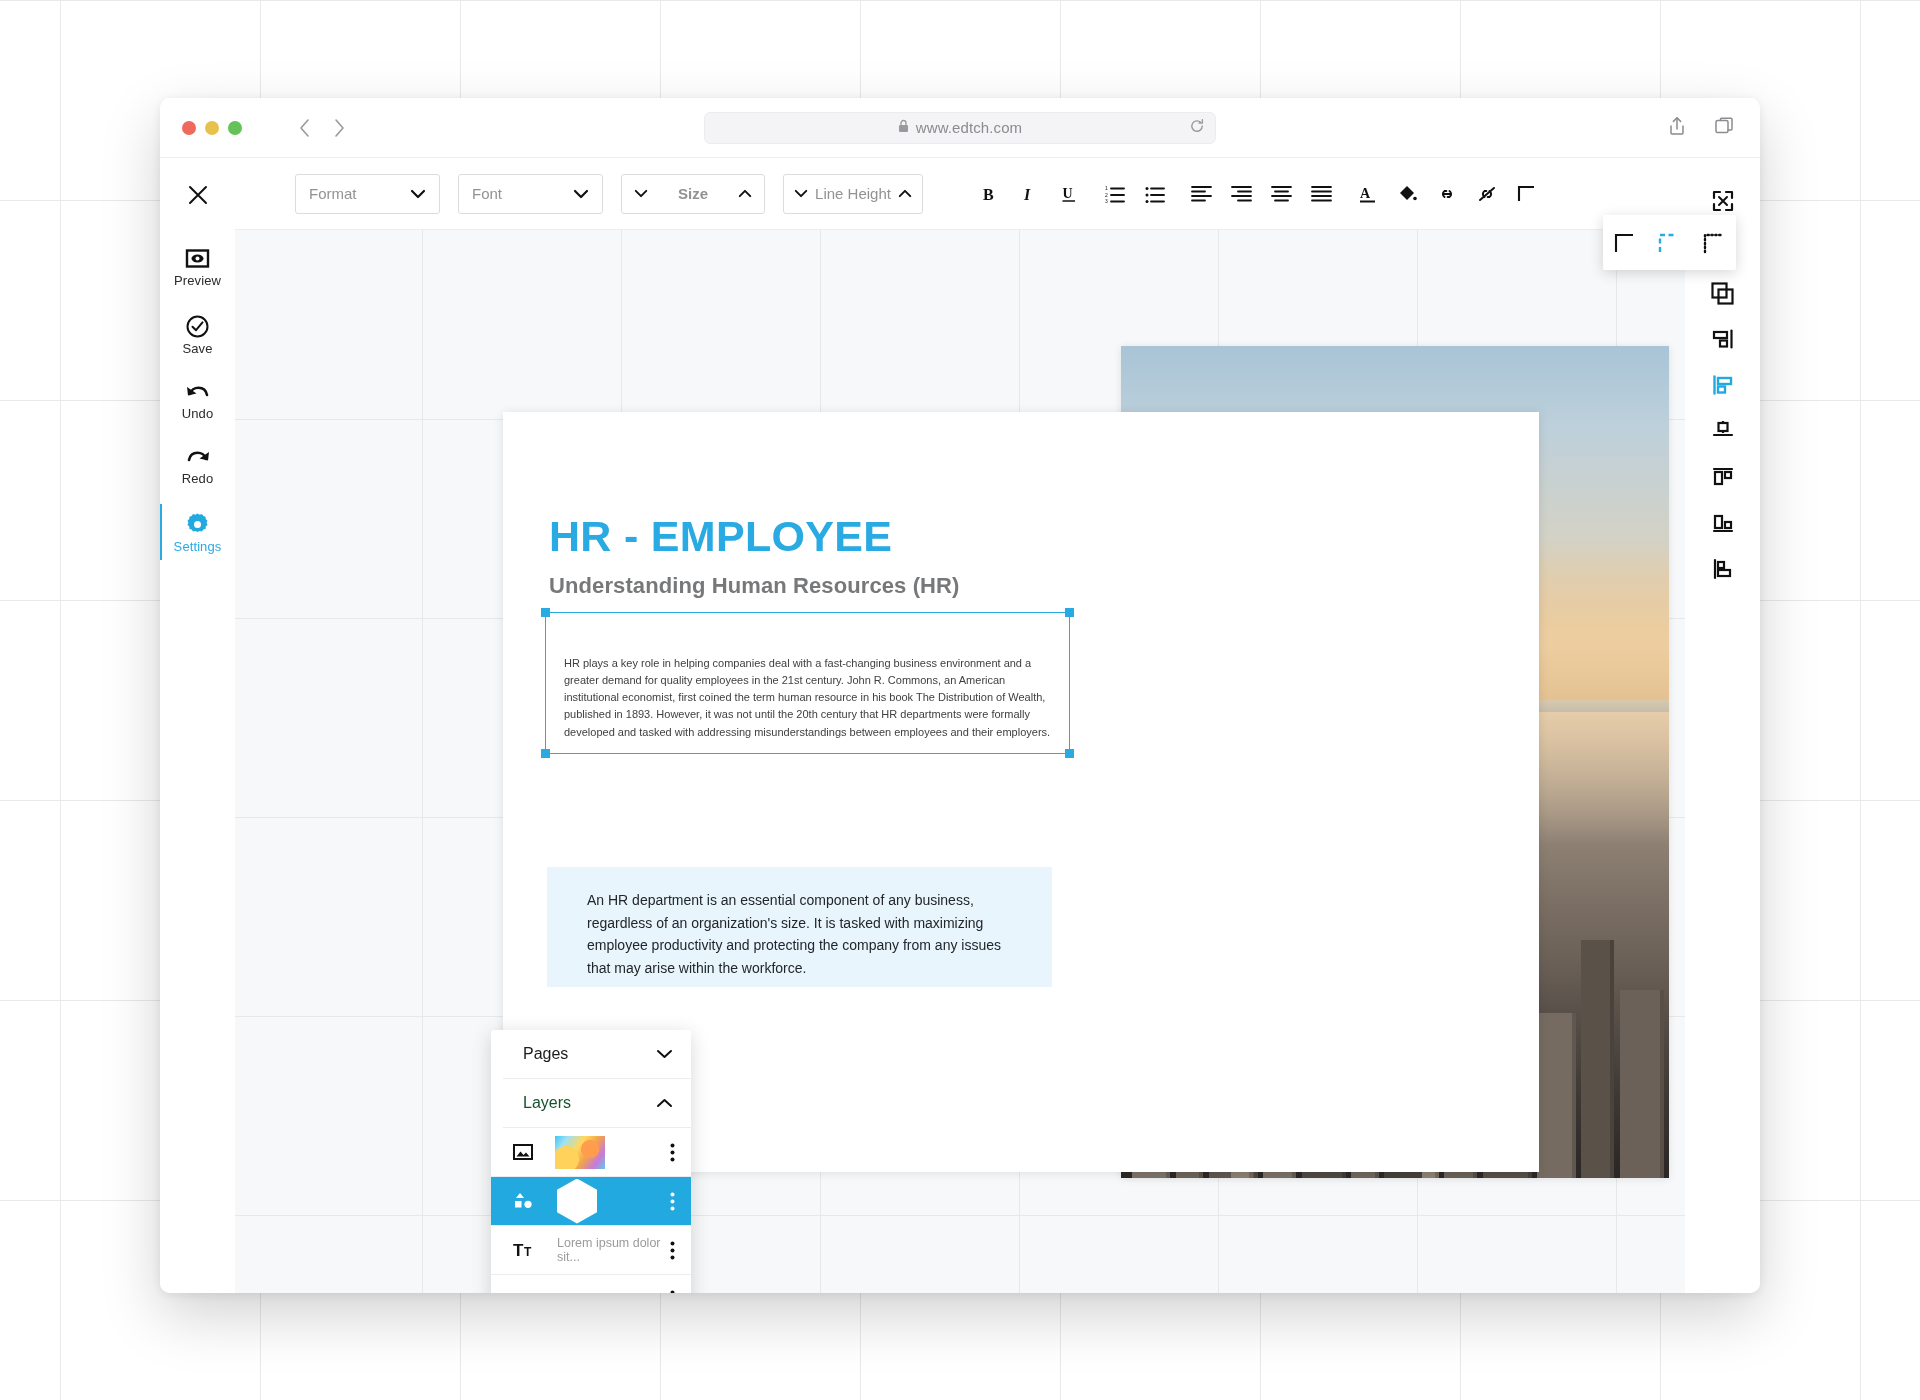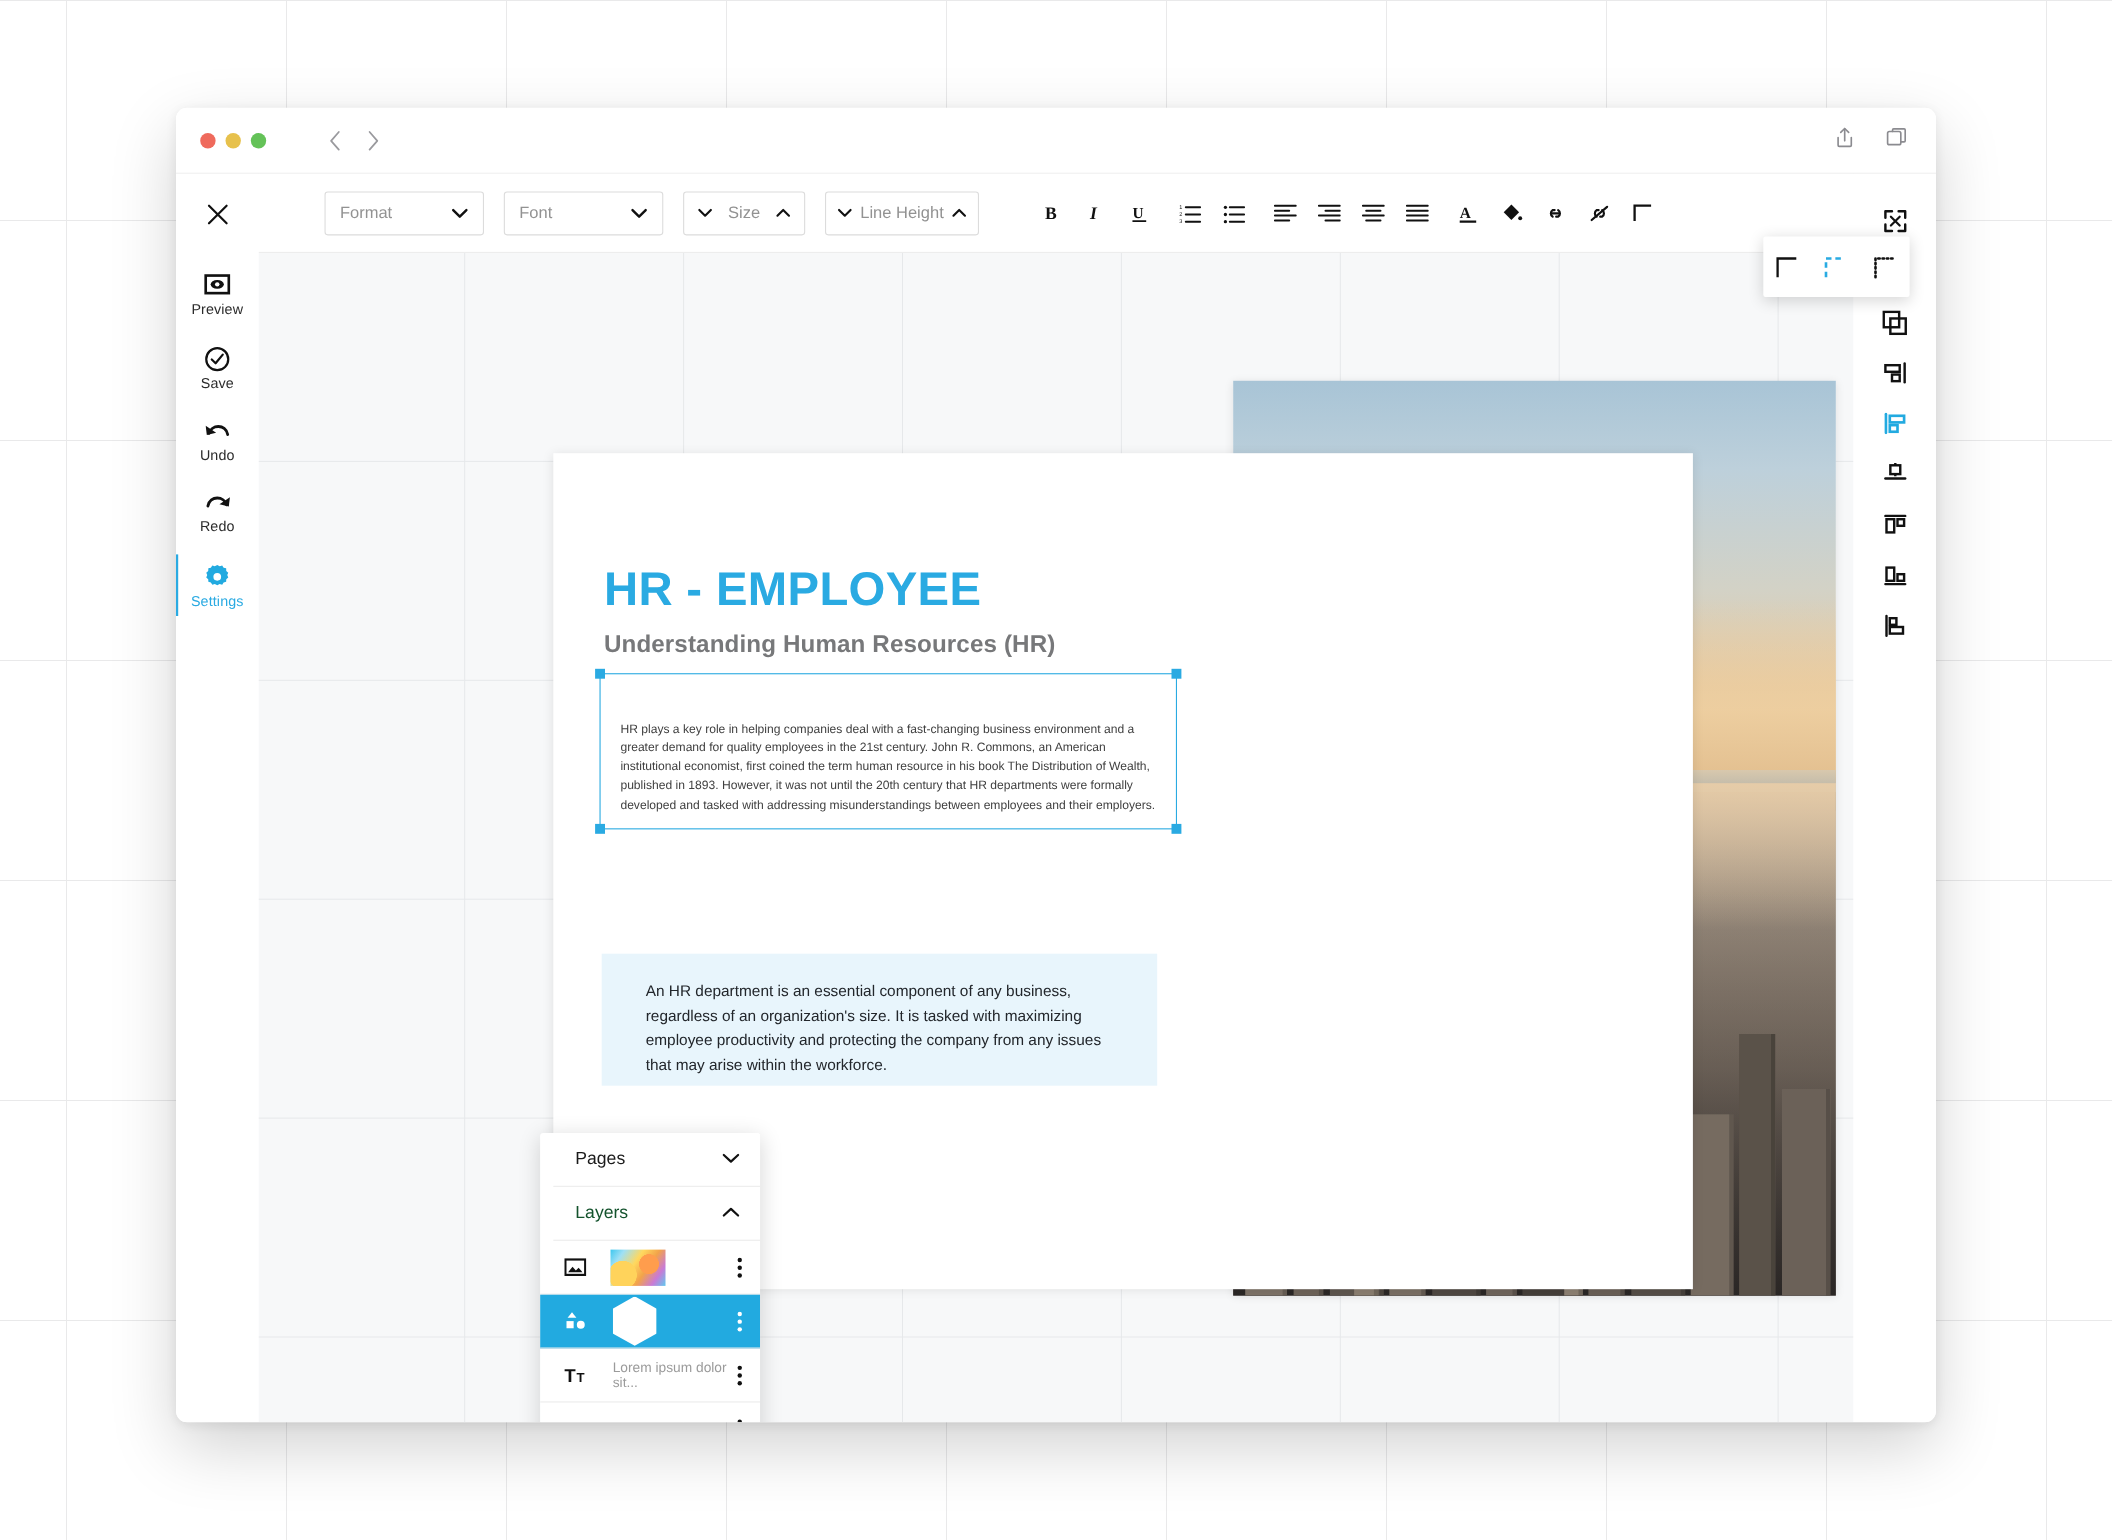--- a/index.html
+++ b/index.html
@@ -84,21 +84,21 @@
     display:flex; align-items:center; border-bottom:1px solid #ededed;
     padding-left:60px; position:relative; z-index:5;
   }
   .sel{
     height:40px; border:1px solid #dcdcdc; border-radius:3px;
     display:flex; align-items:center; background:#fff;
     font-size:15px; color:#929292; margin-right:18px; cursor:pointer;
   }
   .sel.format{ width:145px; padding:0 13px; justify-content:space-between;}
   .sel.font{ width:145px; padding:0 13px; justify-content:space-between;}
-  .sel.size{ width:111px; padding:0 12px; justify-content:space-between;}
+  .sel.size{ width:144px; padding:0 12px; justify-content:space-between;font-weight:bold;}
   .sel.lh{ width:140px; padding:0 10px; justify-content:space-between;}
   .sel .lbl{ color:#929292;text-align:center;}
   .chev{ color:#111; display:flex; }
 
   #tb-icons{ display:flex; align-items:center; gap:0; margin-left:28px;}
   .tb{
     width:40px; height:40px; display:flex; align-items:center; justify-content:center;
     cursor:pointer; color:#111;
   }
   .tb.sep{ margin-left:6px;}
@@ -270,20 +270,35 @@
             <path d="M10 2 L3 10 L10 18" stroke="#9a9a9e" stroke-width="1.6" fill="none" stroke-linecap="round" stroke-linejoin="round"></path>
           </svg>
       </span>
       <span>
         <svg width="13" height="20" viewBox="0 0 13 20">
             <path d="M3 2 L10 10 L3 18" stroke="#9a9a9e" stroke-width="1.6" fill="none" stroke-linecap="round" stroke-linejoin="round"></path>
           </svg>
       </span>
     </div>
 
+    <div id="url-bar">
+      <span>
+        <svg width="11" height="14" viewBox="0 0 11 14">
+            <rect x="1" y="6" width="9" height="7" rx="1.2" fill="#9a9a9e"></rect>
+            <path d="M3 6 V4 a2.5 2.5 0 0 1 5 0 V6" stroke="#9a9a9e" stroke-width="1.3" fill="none"></path>
+          </svg>
+      </span>
+      <span id="url-text">www.edtch.com</span>
+      <span id="url-reload">
+        <svg width="16" height="16" viewBox="0 0 16 16">
+            <path d="M13.2 8a5.2 5.2 0 1 1-1.6-3.7" stroke="#9a9a9e" stroke-width="1.4" fill="none" stroke-linecap="round"></path>
+            <path d="M13.4 1.6 V5 H10" stroke="#9a9a9e" stroke-width="1.4" fill="none" stroke-linecap="round" stroke-linejoin="round"></path>
+          </svg>
+      </span>
+    </div>
 
     <div class="chrome-right">
       <span>
         <svg width="18" height="20" viewBox="0 0 18 20">
             <path d="M9 2 V13" stroke="#8b8b90" stroke-width="1.5" fill="none" stroke-linecap="round"></path>
             <path d="M5.4 5.4 L9 1.8 L12.6 5.4" stroke="#8b8b90" stroke-width="1.5" fill="none" stroke-linecap="round" stroke-linejoin="round"></path>
             <path d="M3 10 V17 a1 1 0 0 0 1 1 H14 a1 1 0 0 0 1-1 V10" stroke="#8b8b90" stroke-width="1.5" fill="none" stroke-linecap="round"></path>
           </svg>
       </span>
       <span>

